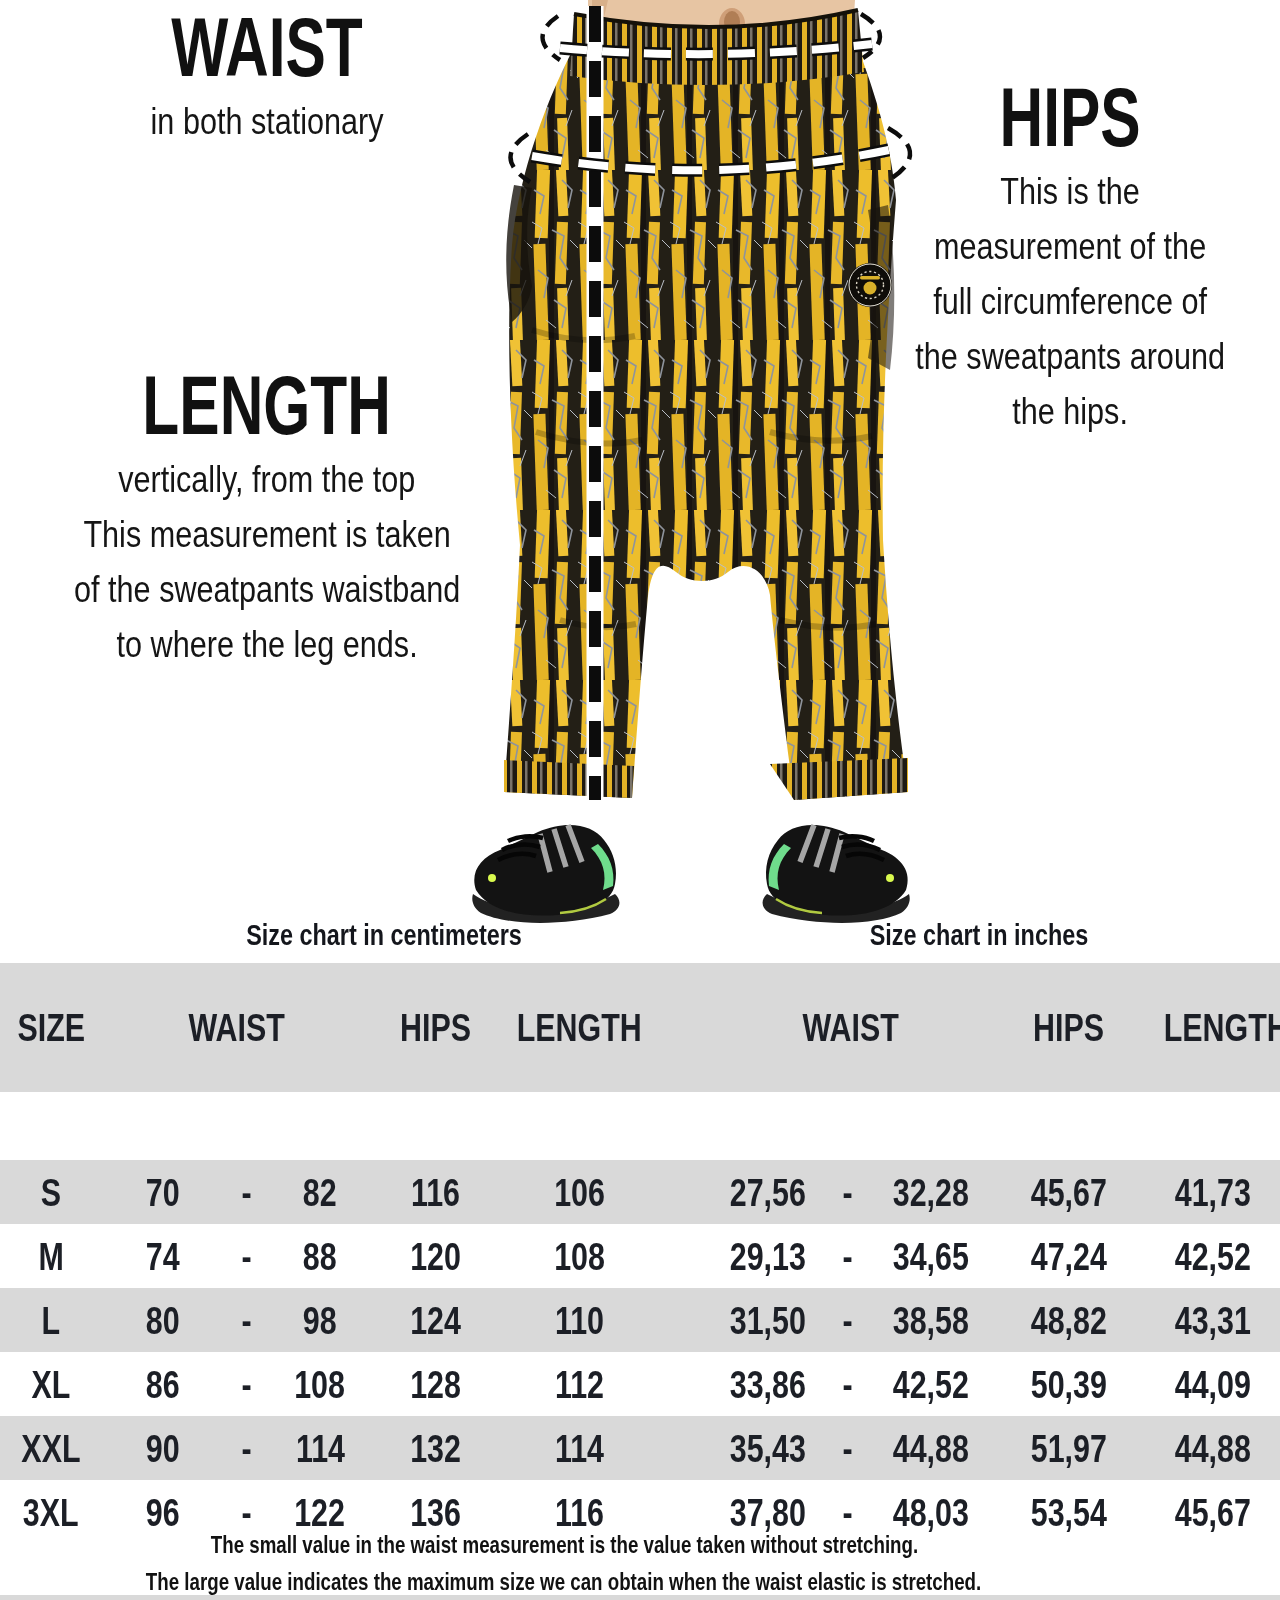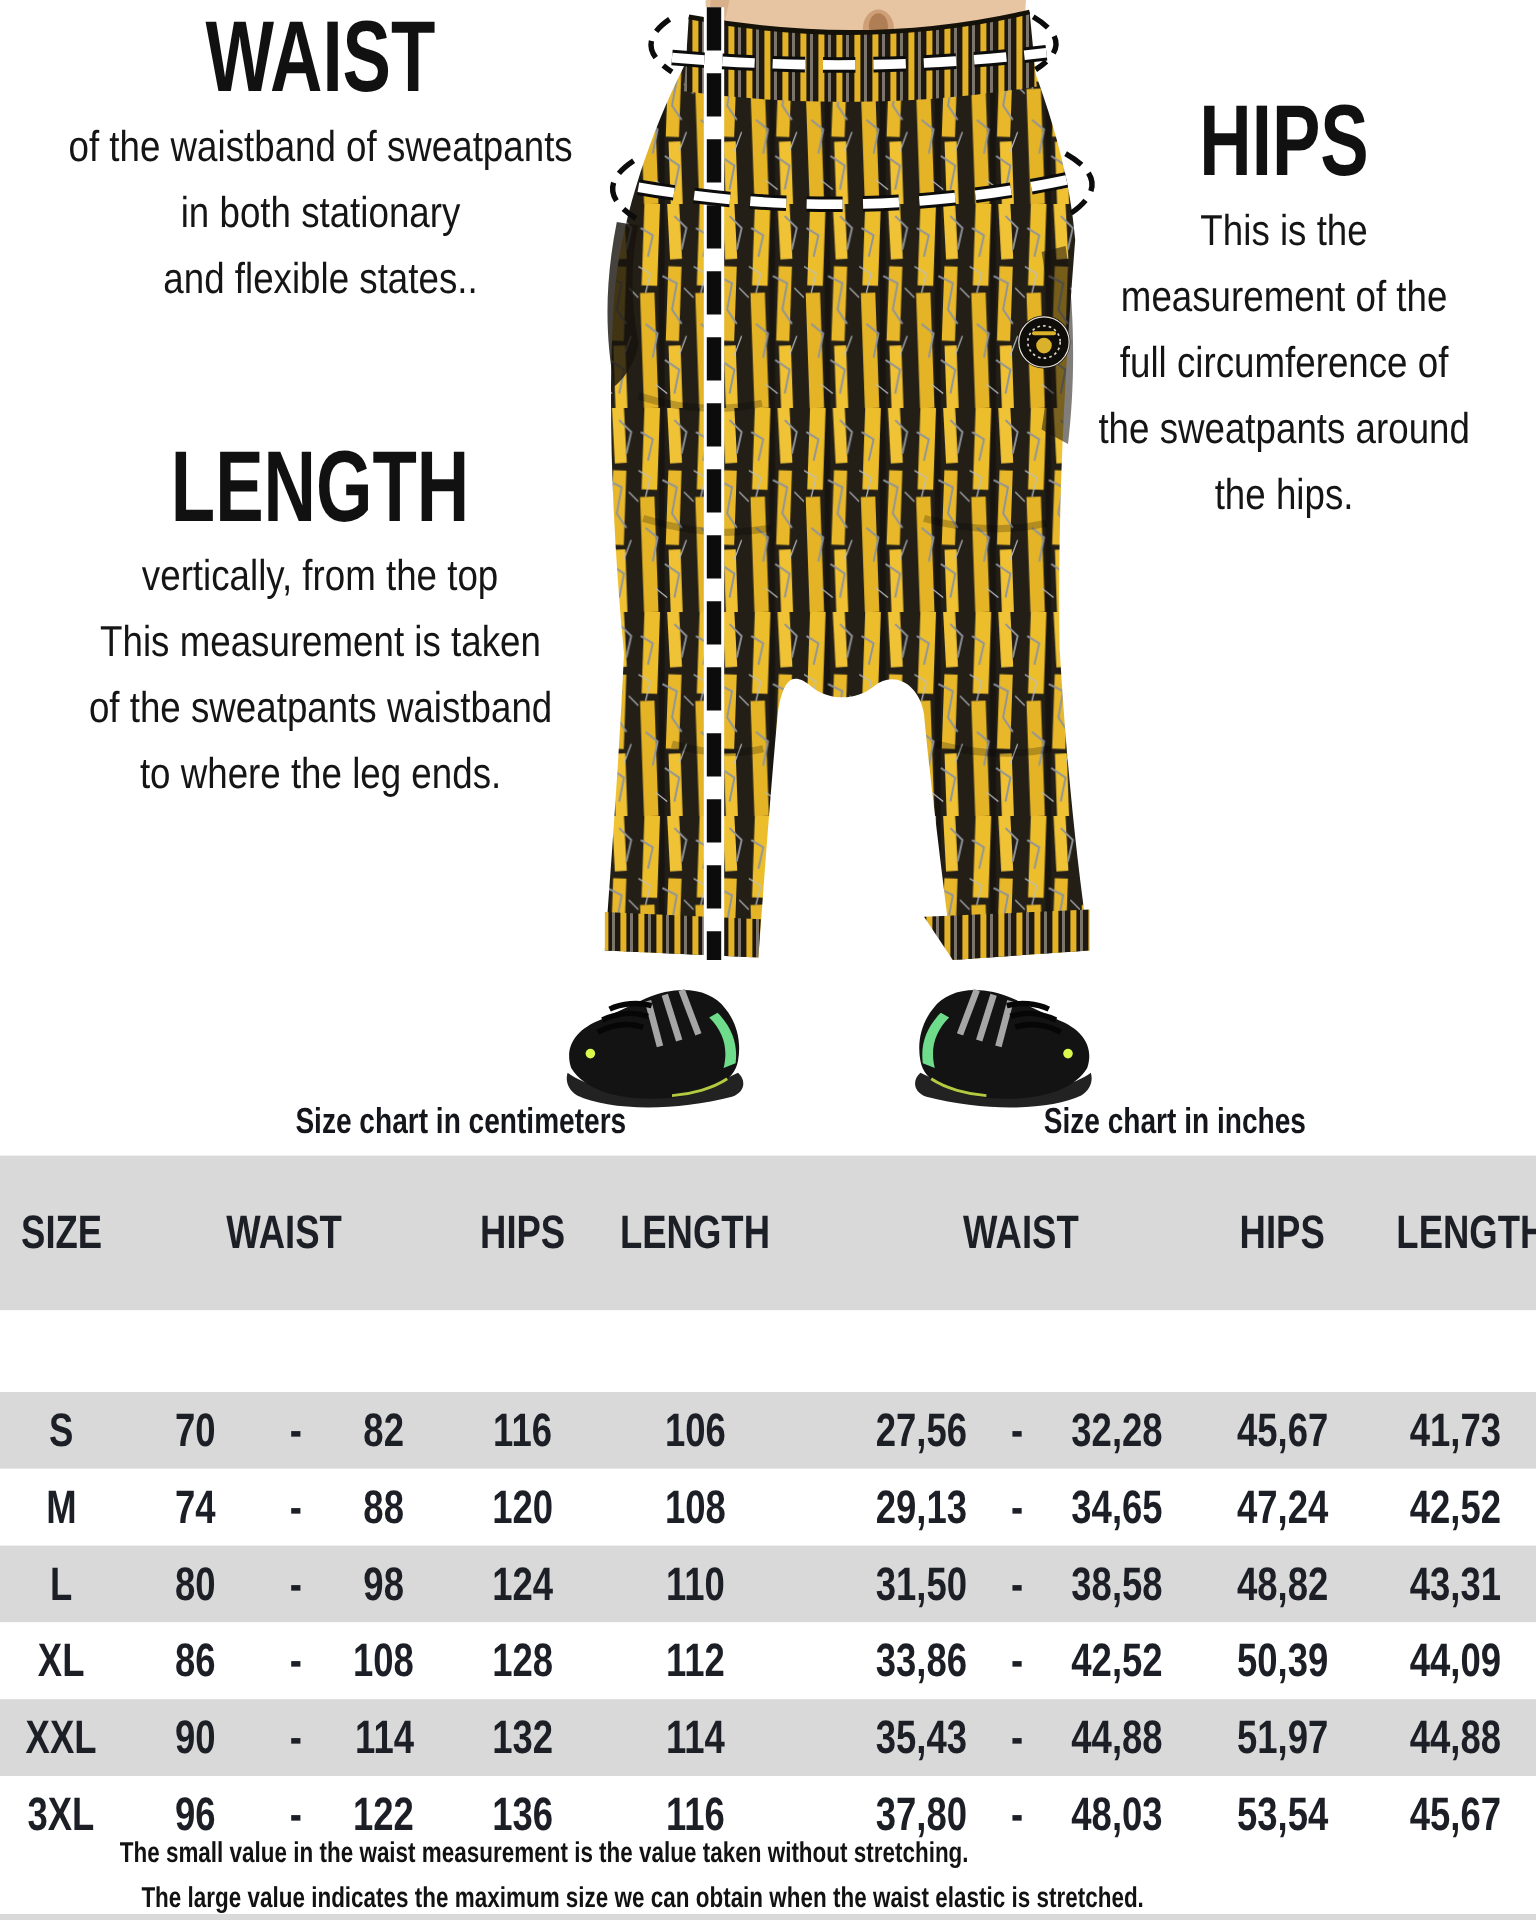--- a/index.html
+++ b/index.html
@@ -26,21 +26,21 @@
   #ct-cm{left:30%;transform:translateX(-50%);}
   #ct-in{left:76.5%;transform:translateX(-50%);}
   #table{position:absolute;left:0;top:963px;width:1280px;}
   .trow{display:grid;grid-template-columns:8% 9.5% 3.5% 8% 10% 12.5% 4% 9% 3.5% 9.5% 12% 10.5%;
         align-items:center;height:64px;}
   .trow .cell{text-align:center;font-weight:bold;font-size:39px;color:#1c1f26;line-height:1;}
   .thead{height:129px;background:#d9d9d9;}
   .spacer-row{height:68px;background:#ffffff;}
   .r-gray{background:#d9d9d9;}
   .r-white{background:#ffffff;}
-  #footnotes{position:absolute;left:0;top:1526px;width:1128px;text-align:left;}
+  #footnotes{position:absolute;left:0;top:1526px;width:1128px;text-align:center;}
   .fn{font-size:24px;font-weight:bold;line-height:37px;color:#121212;}
   #bottom-strip{position:absolute;left:0;top:1595px;width:1280px;height:5px;background:#d9d9d9;}
 </style>
 </head>
 <body>
 
 <div id="canvas">
 
   <svg id="figure" width="500" height="925" viewBox="0 0 500 925" xmlns="http://www.w3.org/2000/svg">
     <defs>
@@ -133,23 +133,21 @@
         <path d="M92,156 Q275,188 458,148" stroke="#0c0c0c" stroke-width="13" stroke-dasharray="30 17" fill="none"></path>
         <path d="M92,156 Q275,188 458,148" stroke="#ffffff" stroke-width="8" stroke-dasharray="30 17" fill="none"></path>
         <path d="M88,134 Q52,158 90,182" stroke="#0c0c0c" stroke-width="4.5" fill="none" stroke-dasharray="16 9"></path>
         <path d="M448,128 Q490,152 452,178" stroke="#0c0c0c" stroke-width="4.5" fill="none" stroke-dasharray="16 9"></path>
       </g>
     </g>
   </svg>
 
   <div class="tb" id="waist-block">
     <div class="sec-title"><span class="cxt">WAIST</span></div>
-    <div class="sec-line"><span class="cx">of the waistband of sweatpants</span></div>
     <div class="sec-line"><span class="cx">in both stationary</span></div>
-    <div class="sec-line"><span class="cx">and flexible states..</span></div>
   </div>
 
   <div class="tb" id="length-block">
     <div class="sec-title"><span class="cxt">LENGTH</span></div>
     <div class="sec-line"><span class="cx">vertically, from the top</span></div>
     <div class="sec-line"><span class="cx">This measurement is taken</span></div>
     <div class="sec-line"><span class="cx">of the sweatpants waistband</span></div>
     <div class="sec-line"><span class="cx">to where the leg ends.</span></div>
   </div>
 

